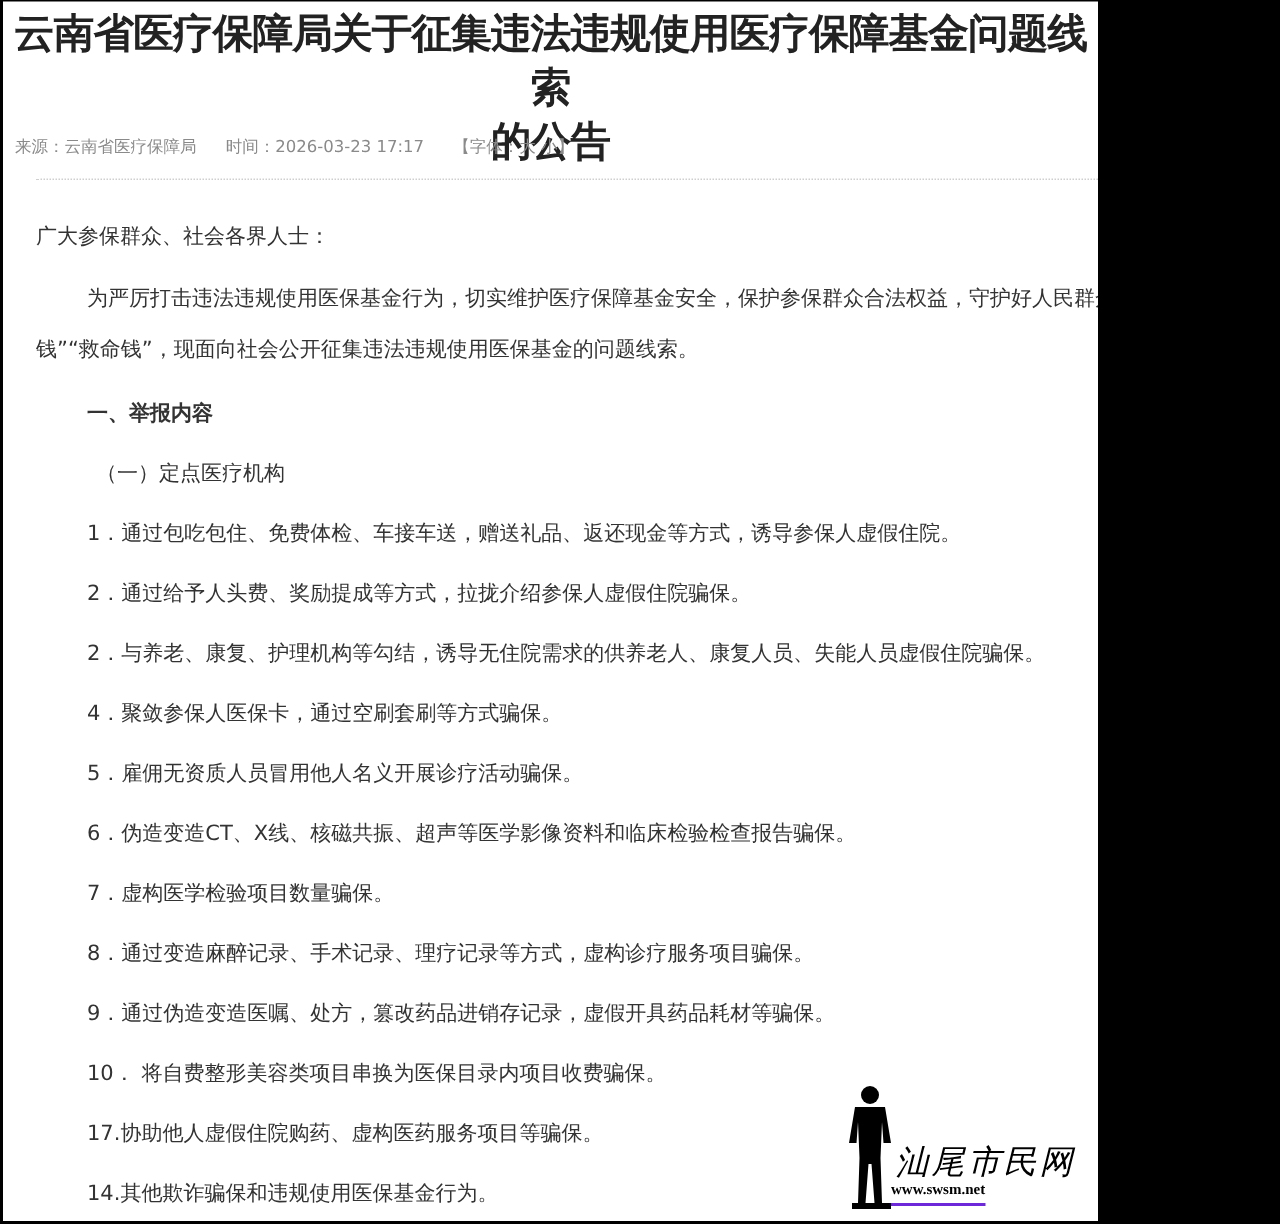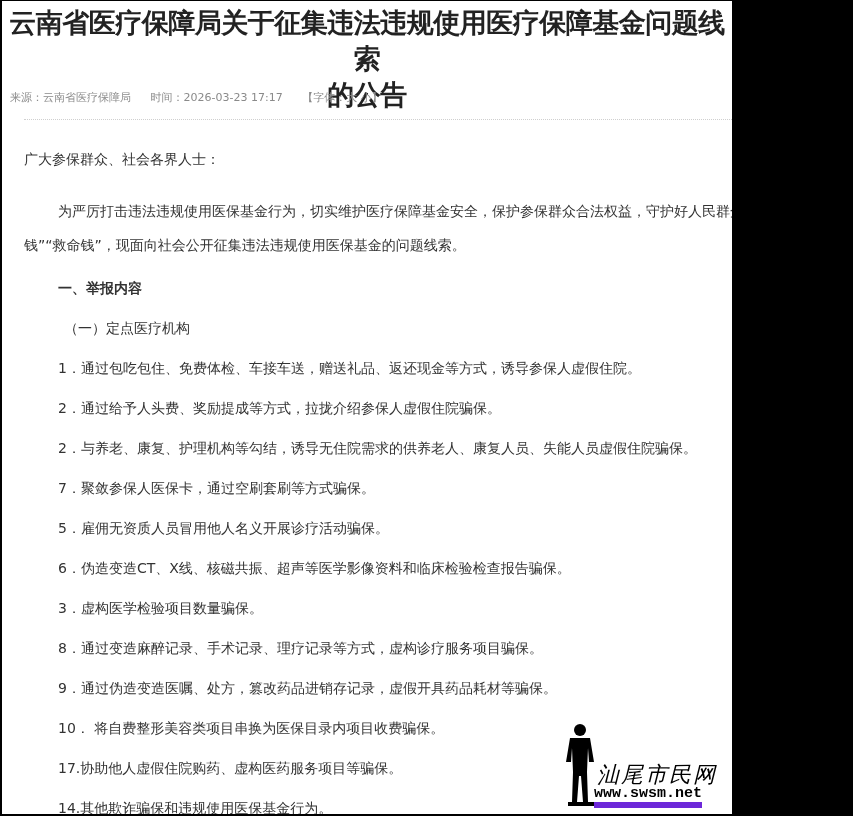--- a/index.html
+++ b/index.html
@@ -23,37 +23,37 @@
     .meta span { margin: 0 8px; }
     .divider {
       position: absolute; left: 22px; width: 802px; top: 118px;
       border-top: 1px dotted #cfcfcf; height: 0;
     }
     .body {
       position: absolute; left: 22px; top: 143px; width: 805px;
       font-size: 14px; color: #333; line-height: 40px;
     }
     .p { margin: 0; white-space: nowrap; }
-    .greet { line-height: 30px; margin-bottom: 20px; }
+    .greet { line-height: 30px; margin-bottom: 8px; font-family: Liberation Mono, monospace; }
     .intro { text-indent: 34px; white-space: normal; line-height: 34px; margin-bottom: 6px; }
     .h1 { padding-left: 34px; font-weight: bold; }
     .h2 { padding-left: 40px; }
     .item { padding-left: 34px; }
     .logo {
       position: absolute; right: 8px; bottom: 4px; width: 160px; height: 88px;
     }
     .logo .figure { position: absolute; left: 0; top: 0; }
     .logo .cn {
       position: absolute; left: 33px; top: 38px; font-size: 22px;
       font-family: Liberation Serif, serif; font-style: italic; color: #000; letter-spacing: 2px;
     }
     .logo .url {
-      position: absolute; left: 30px; top: 64px; font-size: 15px; font-weight: bold;
-      font-family: Liberation Mono, monospace; color: #000;
-      border-bottom: 6px solid #6d28d9; line-height: 16px;
+      position: absolute; left: 30px; top: 64px; font-size: 10px; font-weight: bold;
+      font-family: Liberation Serif, serif; color: #000;
+      border-bottom: 2px solid #6d28d9; line-height: 16px;
     }
   </style>
 </head>
 <body>
 
 <div class="frame">
   <div class="title">
     <div>云南省医疗保障局关于征集违法违规使用医疗保障基金问题线索</div>
     <div>的公告</div>
   </div>
@@ -67,24 +67,24 @@
   <div class="divider"></div>
 
   <div class="body">
     <p class="p greet">广大参保群众、社会各界人士：</p>
     <p class="p intro">为严厉打击违法违规使用医保基金行为，切实维护医疗保障基金安全，保护参保群众合法权益，守护好人民群众的“看病钱”“救命钱”，现面向社会公开征集违法违规使用医保基金的问题线索。</p>
     <p class="p h1">一、举报内容</p>
     <p class="p h2">（一）定点医疗机构</p>
     <p class="p item">1．通过包吃包住、免费体检、车接车送，赠送礼品、返还现金等方式，诱导参保人虚假住院。</p>
     <p class="p item">2．通过给予人头费、奖励提成等方式，拉拢介绍参保人虚假住院骗保。</p>
     <p class="p item">2．与养老、康复、护理机构等勾结，诱导无住院需求的供养老人、康复人员、失能人员虚假住院骗保。</p>
-    <p class="p item">7．聚敛参保人医保卡，通过空刷套刷等方式骗保。</p>
+    <p class="p item">4．聚敛参保人医保卡，通过空刷套刷等方式骗保。</p>
     <p class="p item">5．雇佣无资质人员冒用他人名义开展诊疗活动骗保。</p>
     <p class="p item">6．伪造变造CT、X线、核磁共振、超声等医学影像资料和临床检验检查报告骗保。</p>
-    <p class="p item">3．虚构医学检验项目数量骗保。</p>
+    <p class="p item">7．虚构医学检验项目数量骗保。</p>
     <p class="p item">8．通过变造麻醉记录、手术记录、理疗记录等方式，虚构诊疗服务项目骗保。</p>
     <p class="p item">9．通过伪造变造医嘱、处方，篡改药品进销存记录，虚假开具药品耗材等骗保。</p>
     <p class="p item">10． 将自费整形美容类项目串换为医保目录内项目收费骗保。</p>
     <p class="p item">17.协助他人虚假住院购药、虚构医药服务项目等骗保。</p>
     <p class="p item">14.其他欺诈骗保和违规使用医保基金行为。</p>
   </div>
 
   <div class="logo">
     <svg class="figure" width="34" height="86" viewBox="0 0 34 86">
       <circle cx="16" cy="8" r="6" fill="#000"></circle>

